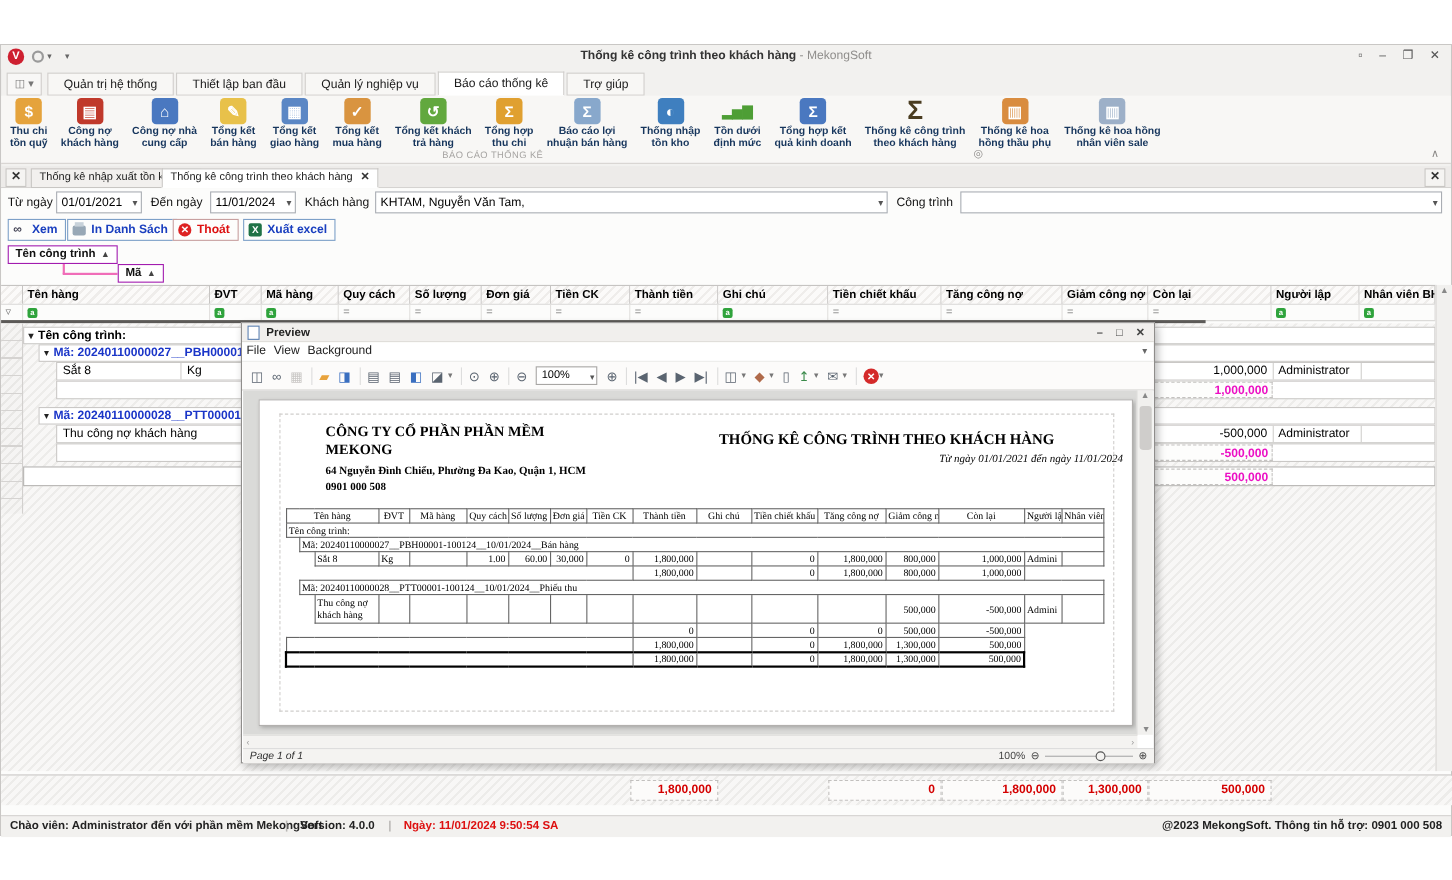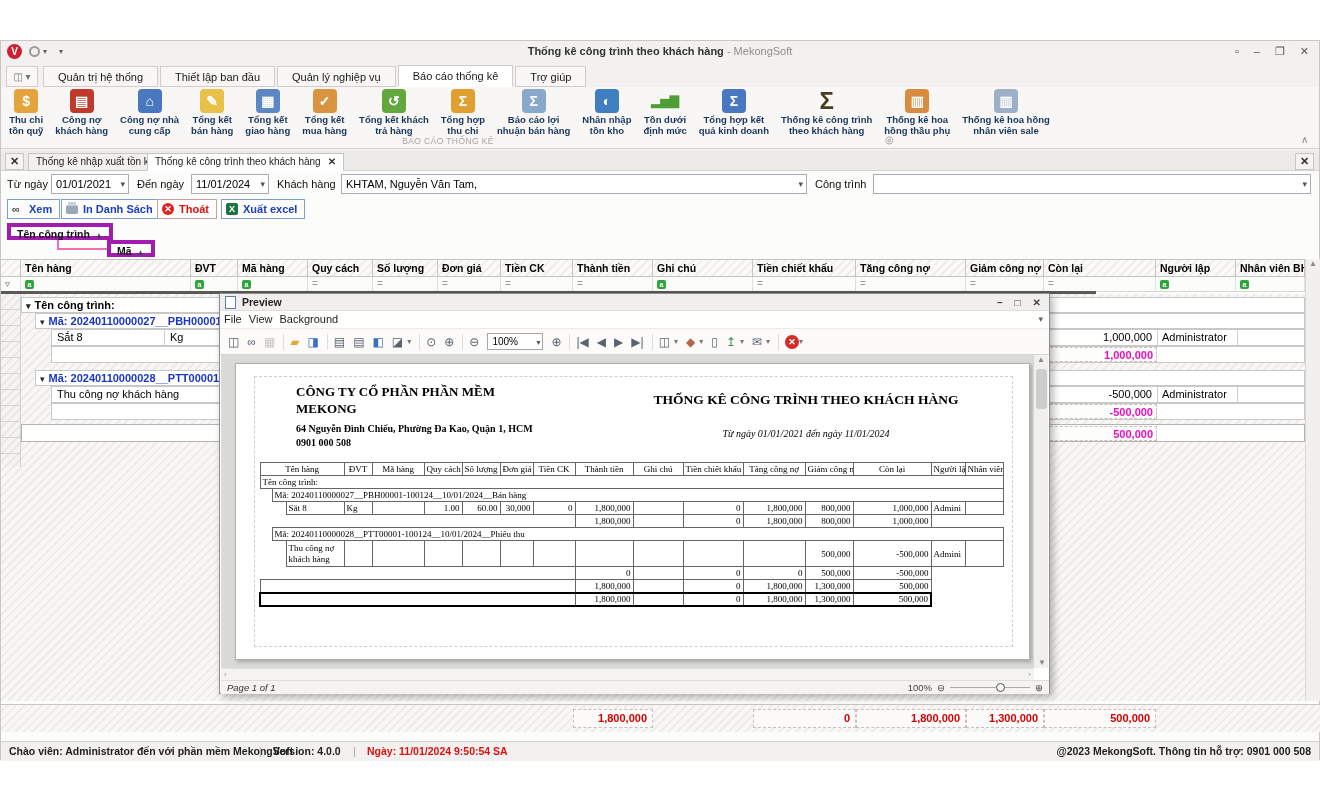--- a/index.html
+++ b/index.html
@@ -58,21 +58,21 @@
   .btn { position:absolute; top:158px; height:20px; border:1px solid #7da0c8; background:#fdfdfc;
     font-size:11px; font-weight:bold; color:#1a3fbf; line-height:18px; padding-left:21px; padding-right:7px; }
   .btn .bi { position:absolute; left:4px; top:2px; font-size:11px; line-height:14px; }
   .iprint { position:absolute; left:4px; top:5px; width:12px; height:9px; background:#98a8b6; border-radius:2px; }
   .iprint::after { content:""; position:absolute; left:2px; top:-3px; width:8px; height:4px; background:#c8d2da; }
   .iexit { position:absolute; left:4px; top:3px; width:12px; height:12px; border-radius:50%; background:#d22; color:#fff;
     font-size:9px; font-weight:bold; text-align:center; line-height:12px; }
   .ixls { position:absolute; left:4px; top:3px; width:12px; height:12px; background:#1f7246; color:#fff;
     font-size:9px; font-weight:bold; text-align:center; line-height:12px; border-radius:2px; }
 
-  .gbox { position:absolute; border:4px solid #a21caf; background:#fff; font-size:10.5px; font-weight:bold;
+  .gbox { position:absolute; border:1px solid #a21caf; background:#fff; font-size:10.5px; font-weight:bold;
     height:17px; line-height:15px; padding:0 6px; color:#111; }
   .gbox .up { font-size:8px; color:#444; margin-left:5px; }
   .pline { position:absolute; background:#f06db8; }
 
   
   .hatch { background:repeating-linear-gradient(135deg,#f7f6f5 0 4px,#ebeae8 4px 6px); }
   .ghrow { position:absolute; left:0; top:218px; width:1304px; height:18px; border-top:1px solid #c6c4c2; border-bottom:1px solid #c6c4c2; }
   .ghc { position:absolute; top:0; height:16px; border-right:1px solid #c6c4c2; font-size:10.5px; font-weight:bold;
     color:#000; line-height:16px; padding-left:4px; overflow:hidden; white-space:nowrap;
     background:repeating-linear-gradient(135deg,#fbfaf9 0 4px,#efedeb 4px 6px); }
@@ -147,21 +147,21 @@
 
   
   .page { position:absolute; left:14px; top:8px; width:795px; height:297px; background:#fff;
     border:1px solid #b2b0ae; box-shadow:2px 2px 4px rgba(0,0,0,.25); font-family:"Liberation Serif", serif; color:#000; }
   .mguide { position:absolute; left:18px; top:12px; right:16px; bottom:12px; border:1px dashed #d0cecc; }
   .cblock { position:absolute; left:60px; top:20px; width:260px; }
   .cname { font-size:13px; font-weight:bold; line-height:1.3; }
   .caddr { font-size:10px; font-weight:bold; margin-top:5px; }
   .cphone { font-size:10px; font-weight:bold; margin-top:3px; }
   .rtitle { position:absolute; left:355px; top:28px; width:430px; text-align:center; font-size:13.5px; font-weight:bold; }
-  .rperiod { position:absolute; left:355px; top:64px; width:430px; text-align:center; font-size:10px; font-style:italic; }
+  .rperiod { position:absolute; left:355px; top:48px; width:430px; text-align:right; font-size:10px; font-style:italic; }
   .ptable { position:absolute; left:23px; top:98px; width:743px; border-collapse:collapse;
     table-layout:fixed; font-size:9px; }
   .ptable th, .ptable td { border:1px solid #666; height:13px; padding:0 2px; overflow:hidden; white-space:nowrap; font-weight:normal; }
   .ptable th { text-align:center; }
   .ptable td.nob { border:none; }
   .ptable td.num { text-align:right; }
   .ptable td.grp { border-left:1px solid #666; }
   .ptable td.wrap { white-space:normal; line-height:1.2; }
   .ptable tr.grand td { border-top:2px solid #000; border-bottom:2px solid #000; }
   .ptable tr.grand td.first { border-left:2px solid #000; }
@@ -237,21 +237,21 @@
           <div class="rlabel">Tổng hợp
 thu chi</div>
         </div>
       <div class="ritem">
           <div class="ricon" style="background:#88a8cc;">Σ</div>
           <div class="rlabel">Báo cáo lợi
 nhuận bán hàng</div>
         </div>
       <div class="ritem">
           <div class="ricon" style="background:#3f7fbf;">◐</div>
-          <div class="rlabel">Nhân nhập
+          <div class="rlabel">Thống nhập
 tồn kho</div>
         </div>
       <div class="ritem">
           <div class="ricon flat" style="color:#4e9e35; font-size:12px;">▂▅▇</div>
           <div class="rlabel">Tồn dưới
 định mức</div>
         </div>
       <div class="ritem">
           <div class="ricon" style="background:#4a78c0;">Σ</div>
           <div class="rlabel">Tổng hợp kết

